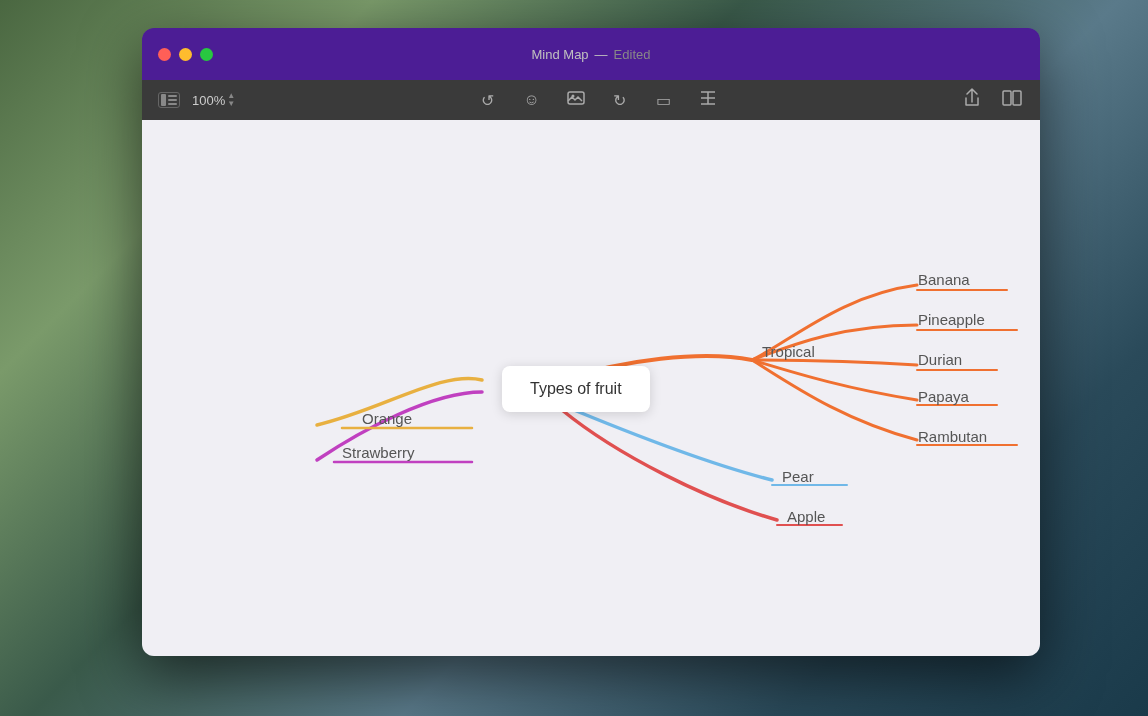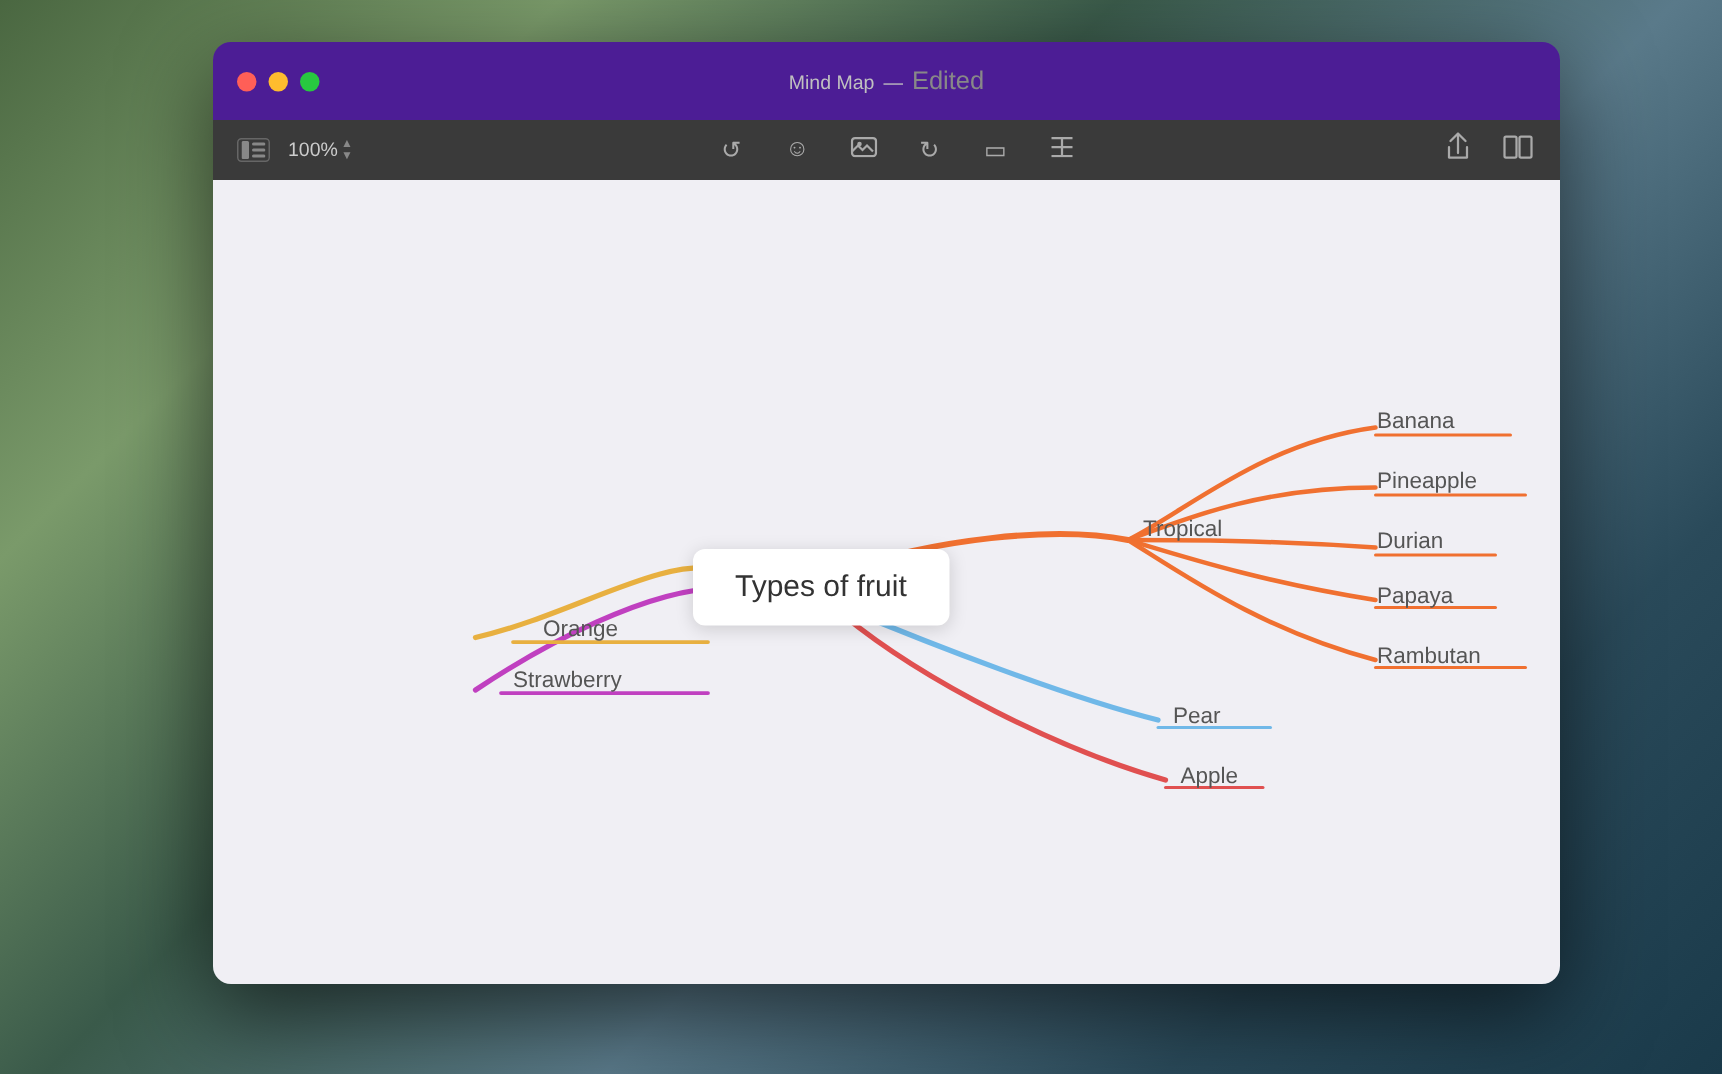--- a/index.html
+++ b/index.html
@@ -63,21 +63,21 @@
       display: flex;
       align-items: center;
       gap: 6px;
       color: #c0c0c0;
       font-size: 13px;
       font-weight: 500;
     }
 
     .title-edited {
       color: #888;
-      font-size: 17px;
+      font-size: 13px;
     }
 
     .toolbar {
       height: 40px;
       background: #3a3a3a;
       display: flex;
       align-items: center;
       padding: 0 16px;
       gap: 8px;
     }
@@ -96,20 +96,21 @@
       display: flex;
       align-items: center;
       justify-content: center;
       cursor: pointer;
       color: #aaa;
       font-size: 10px;
     }
 
     .zoom-display {
       display: flex;
+      align-items: center;
       gap: 2px;
       margin-left: 8px;
     }
 
     .zoom-value {
       color: #ccc;
       font-size: 13px;
     }
 
     .zoom-stepper {
@@ -159,25 +160,26 @@
       inset: 0;
       width: 100%;
       height: 100%;
     }
 
     .center-node {
       position: absolute;
       background: white;
       border-radius: 8px;
       padding: 14px 28px;
-      font-size: 20px;
+      font-size: 16px;
       font-weight: 500;
       color: #333;
       box-shadow: 0 2px 12px rgba(0,0,0,0.15);
       white-space: nowrap;
+      margin-left: 40px;
     }
   </style>
 </head>
 <body>
 
 <div class="desktop-bg"></div>
 
 <div class="window">
 
   <div class="titlebar">

